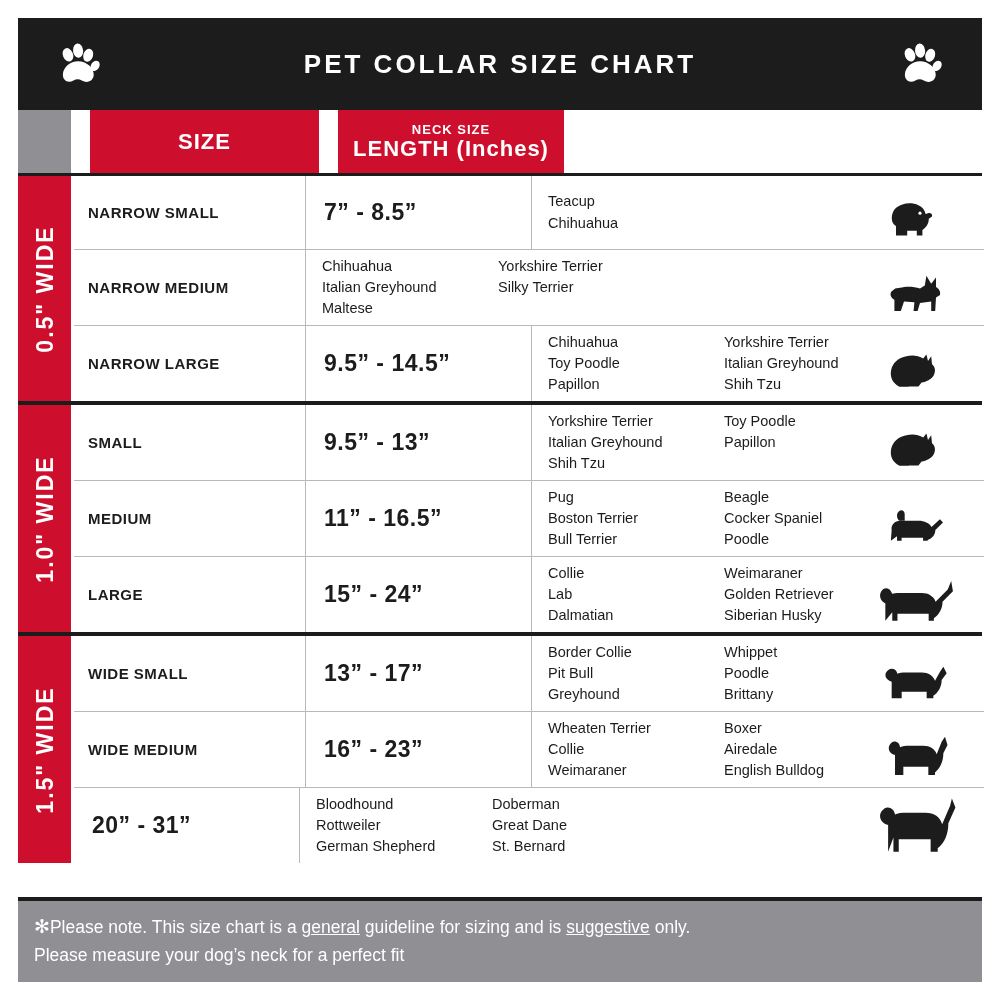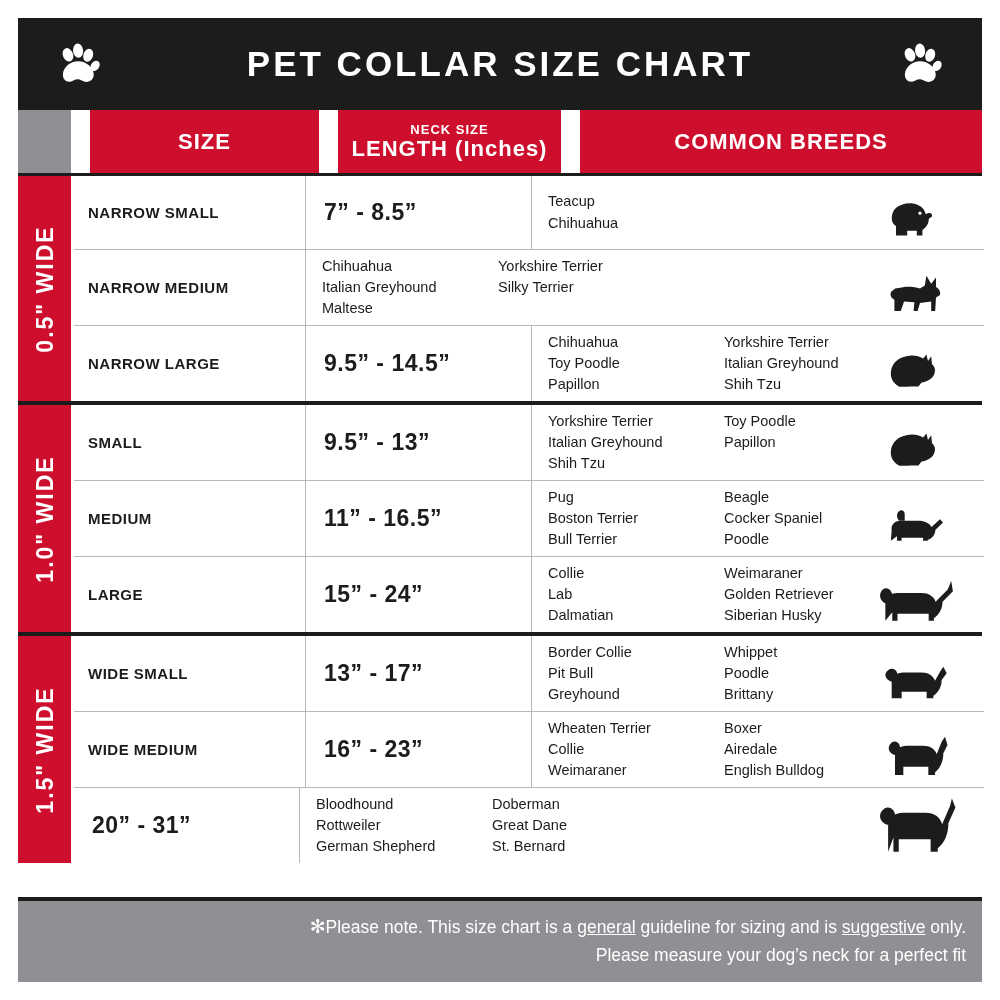--- a/index.html
+++ b/index.html
@@ -36,21 +36,21 @@
     position: relative;
     height: 92px;
     background: #1c1c1c;
     display: flex;
     align-items: center;
     justify-content: center;
     flex: 0 0 auto;
   }
   .title-text {
     color: #ffffff;
-    font-size: 35px;
+    font-size: 26px;
     font-weight: bold;
     letter-spacing: 3px;
     text-align: center;
   }
   .paw {
     position: absolute;
     top: 50%;
     transform: translateY(-50%);
     width: 46px;
     height: 46px;
@@ -194,21 +194,20 @@
   
   .footer {
     flex: 0 0 auto;
     background: #8f8f94;
     color: #ffffff;
     border-top: 4px solid #1c1c1c;
     box-sizing: border-box;
     padding: 12px 16px 14px 16px;
     font-size: 17.5px;
     line-height: 1.5;
-    text-align: right;
   }
   .footer .u { text-decoration: underline; }
   .footer .star { font-size: 19px; }
 </style>
 </head>
 <body>
 
 <div class="page">
   <div class="chart">
 
@@ -236,23 +235,20 @@
 
     <div class="header-row">
       <div class="hdr-corner"></div>
       <div class="hdr-cell col-size">
         <span>SIZE</span>
       </div>
       <div class="hdr-cell col-length">
         <span class="neck-small">NECK SIZE</span>
         <span>LENGTH (Inches)</span>
       </div>
-      <div class="hdr-cell col-breeds">
-        <span>COMMON BREEDS</span>
-      </div>
     </div>
 
     <div class="groups">
 
       <div class="group">
         <div class="group-label">
           <span>0.5" WIDE</span>
         </div>
         <div class="group-rows">
 

